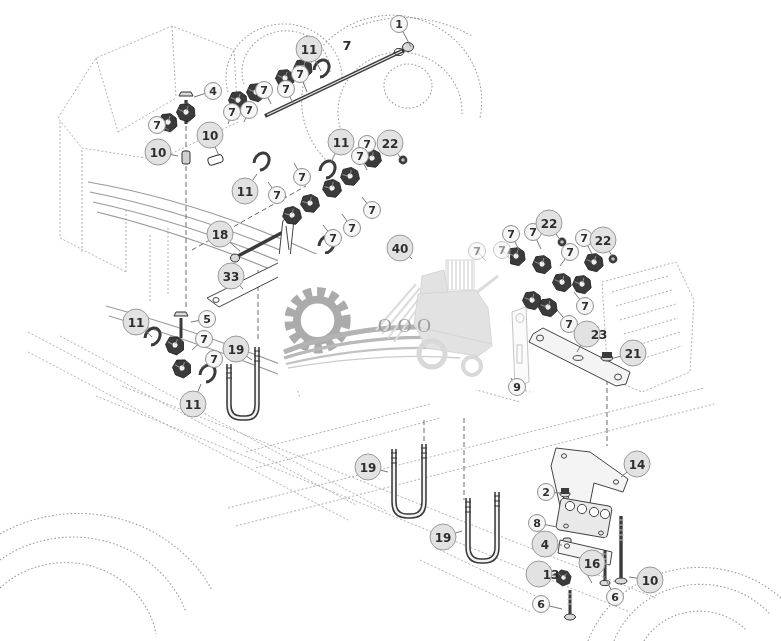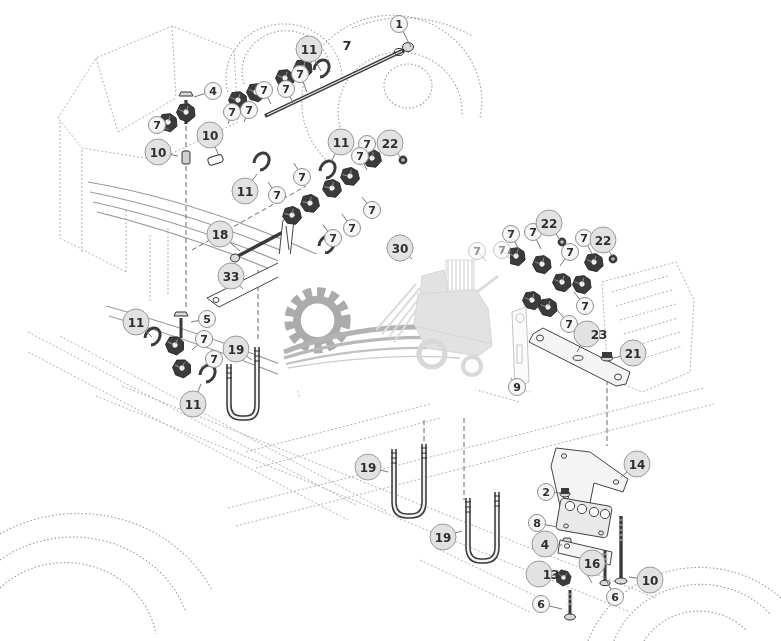--- a/index.html
+++ b/index.html
@@ -266,20 +266,21 @@
         <path d="M78,4 h28 v30 h-28 Z" stroke-width="1.2"></path>
         <path d="M8,74 L48,28 M14,78 L52,32 M20,82 L56,36 M26,86 L58,40" stroke-width="2"></path>
         <path d="M104,40 L130,20" stroke-width="3"></path>
       </g>
       <path d="M54,20 L76,14 L80,36 L52,40 Z" fill="#e2e2e2" stroke="#d6d6d6"></path>
       <path d="M50,38 L108,34 L120,52 L124,90 L110,100 L58,92 L46,68 Z" fill="#e2e2e2" stroke="#d6d6d6"></path>
       <circle cx="64" cy="98" r="13" fill="none" stroke="#d8d8d8" stroke-width="5"></circle>
       <circle cx="104" cy="110" r="9" fill="none" stroke="#d8d8d8" stroke-width="4"></circle>
       <path d="M46,70 L124,88" stroke="#d6d6d6" fill="none"></path>
     </svg>
+    <div class="wm-ooo" style="color: rgb(157, 157, 157);">ООО</div>
   </div>
 
   <svg id="leader-lines" width="781" height="641">
       <line x1="399" y1="24" x2="411" y2="47" stroke="#777777" stroke-width="1"></line>
       <line x1="309" y1="49" x2="321" y2="71" stroke="#777777" stroke-width="1"></line>
       <line x1="300" y1="74" x2="307" y2="92" stroke="#777777" stroke-width="1"></line>
       <line x1="286" y1="89" x2="293" y2="103" stroke="#777777" stroke-width="1"></line>
       <line x1="264" y1="90" x2="271" y2="104" stroke="#777777" stroke-width="1"></line>
       <line x1="213" y1="91" x2="194" y2="97" stroke="#777777" stroke-width="1"></line>
       <line x1="249" y1="110" x2="244" y2="122" stroke="#777777" stroke-width="1"></line>
@@ -347,21 +348,21 @@
       <div class="callout large" style="left: 245px; top: 191px;">11</div>
       <div class="callout small" style="left: 302px; top: 177px;">7</div>
       <div class="callout small" style="left: 277px; top: 195px;">7</div>
       <div class="callout large" style="left: 341px; top: 142px;">11</div>
       <div class="callout small" style="left: 367px; top: 144px;">7</div>
       <div class="callout large" style="left: 390px; top: 143px;">22</div>
       <div class="callout small" style="left: 360px; top: 156px;">7</div>
       <div class="callout small" style="left: 372px; top: 210px;">7</div>
       <div class="callout small" style="left: 352px; top: 228px;">7</div>
       <div class="callout small" style="left: 333px; top: 238px;">7</div>
-      <div class="callout large" style="left: 400px; top: 248px;">30</div>
+      <div class="callout large" style="left: 400px; top: 248px;">40</div>
       <div class="callout large" style="left: 220px; top: 234px; text-align: right;">18</div>
       <div class="callout large" style="left: 231px; top: 276px;">33</div>
       <div class="callout small" style="left: 207px; top: 319px;">5</div>
       <div class="callout large" style="left: 136px; top: 322px;">11</div>
       <div class="callout small" style="left: 204px; top: 339px;">7</div>
       <div class="callout small" style="left: 214px; top: 359px;">7</div>
       <div class="callout large" style="left: 236px; top: 349px;">19</div>
       <div class="callout large" style="left: 193px; top: 404px;">11</div>
       <div class="callout small faded" style="left: 477px; top: 251px;">7</div>
       <div class="callout small faded" style="left: 502px; top: 250px;">7</div>

